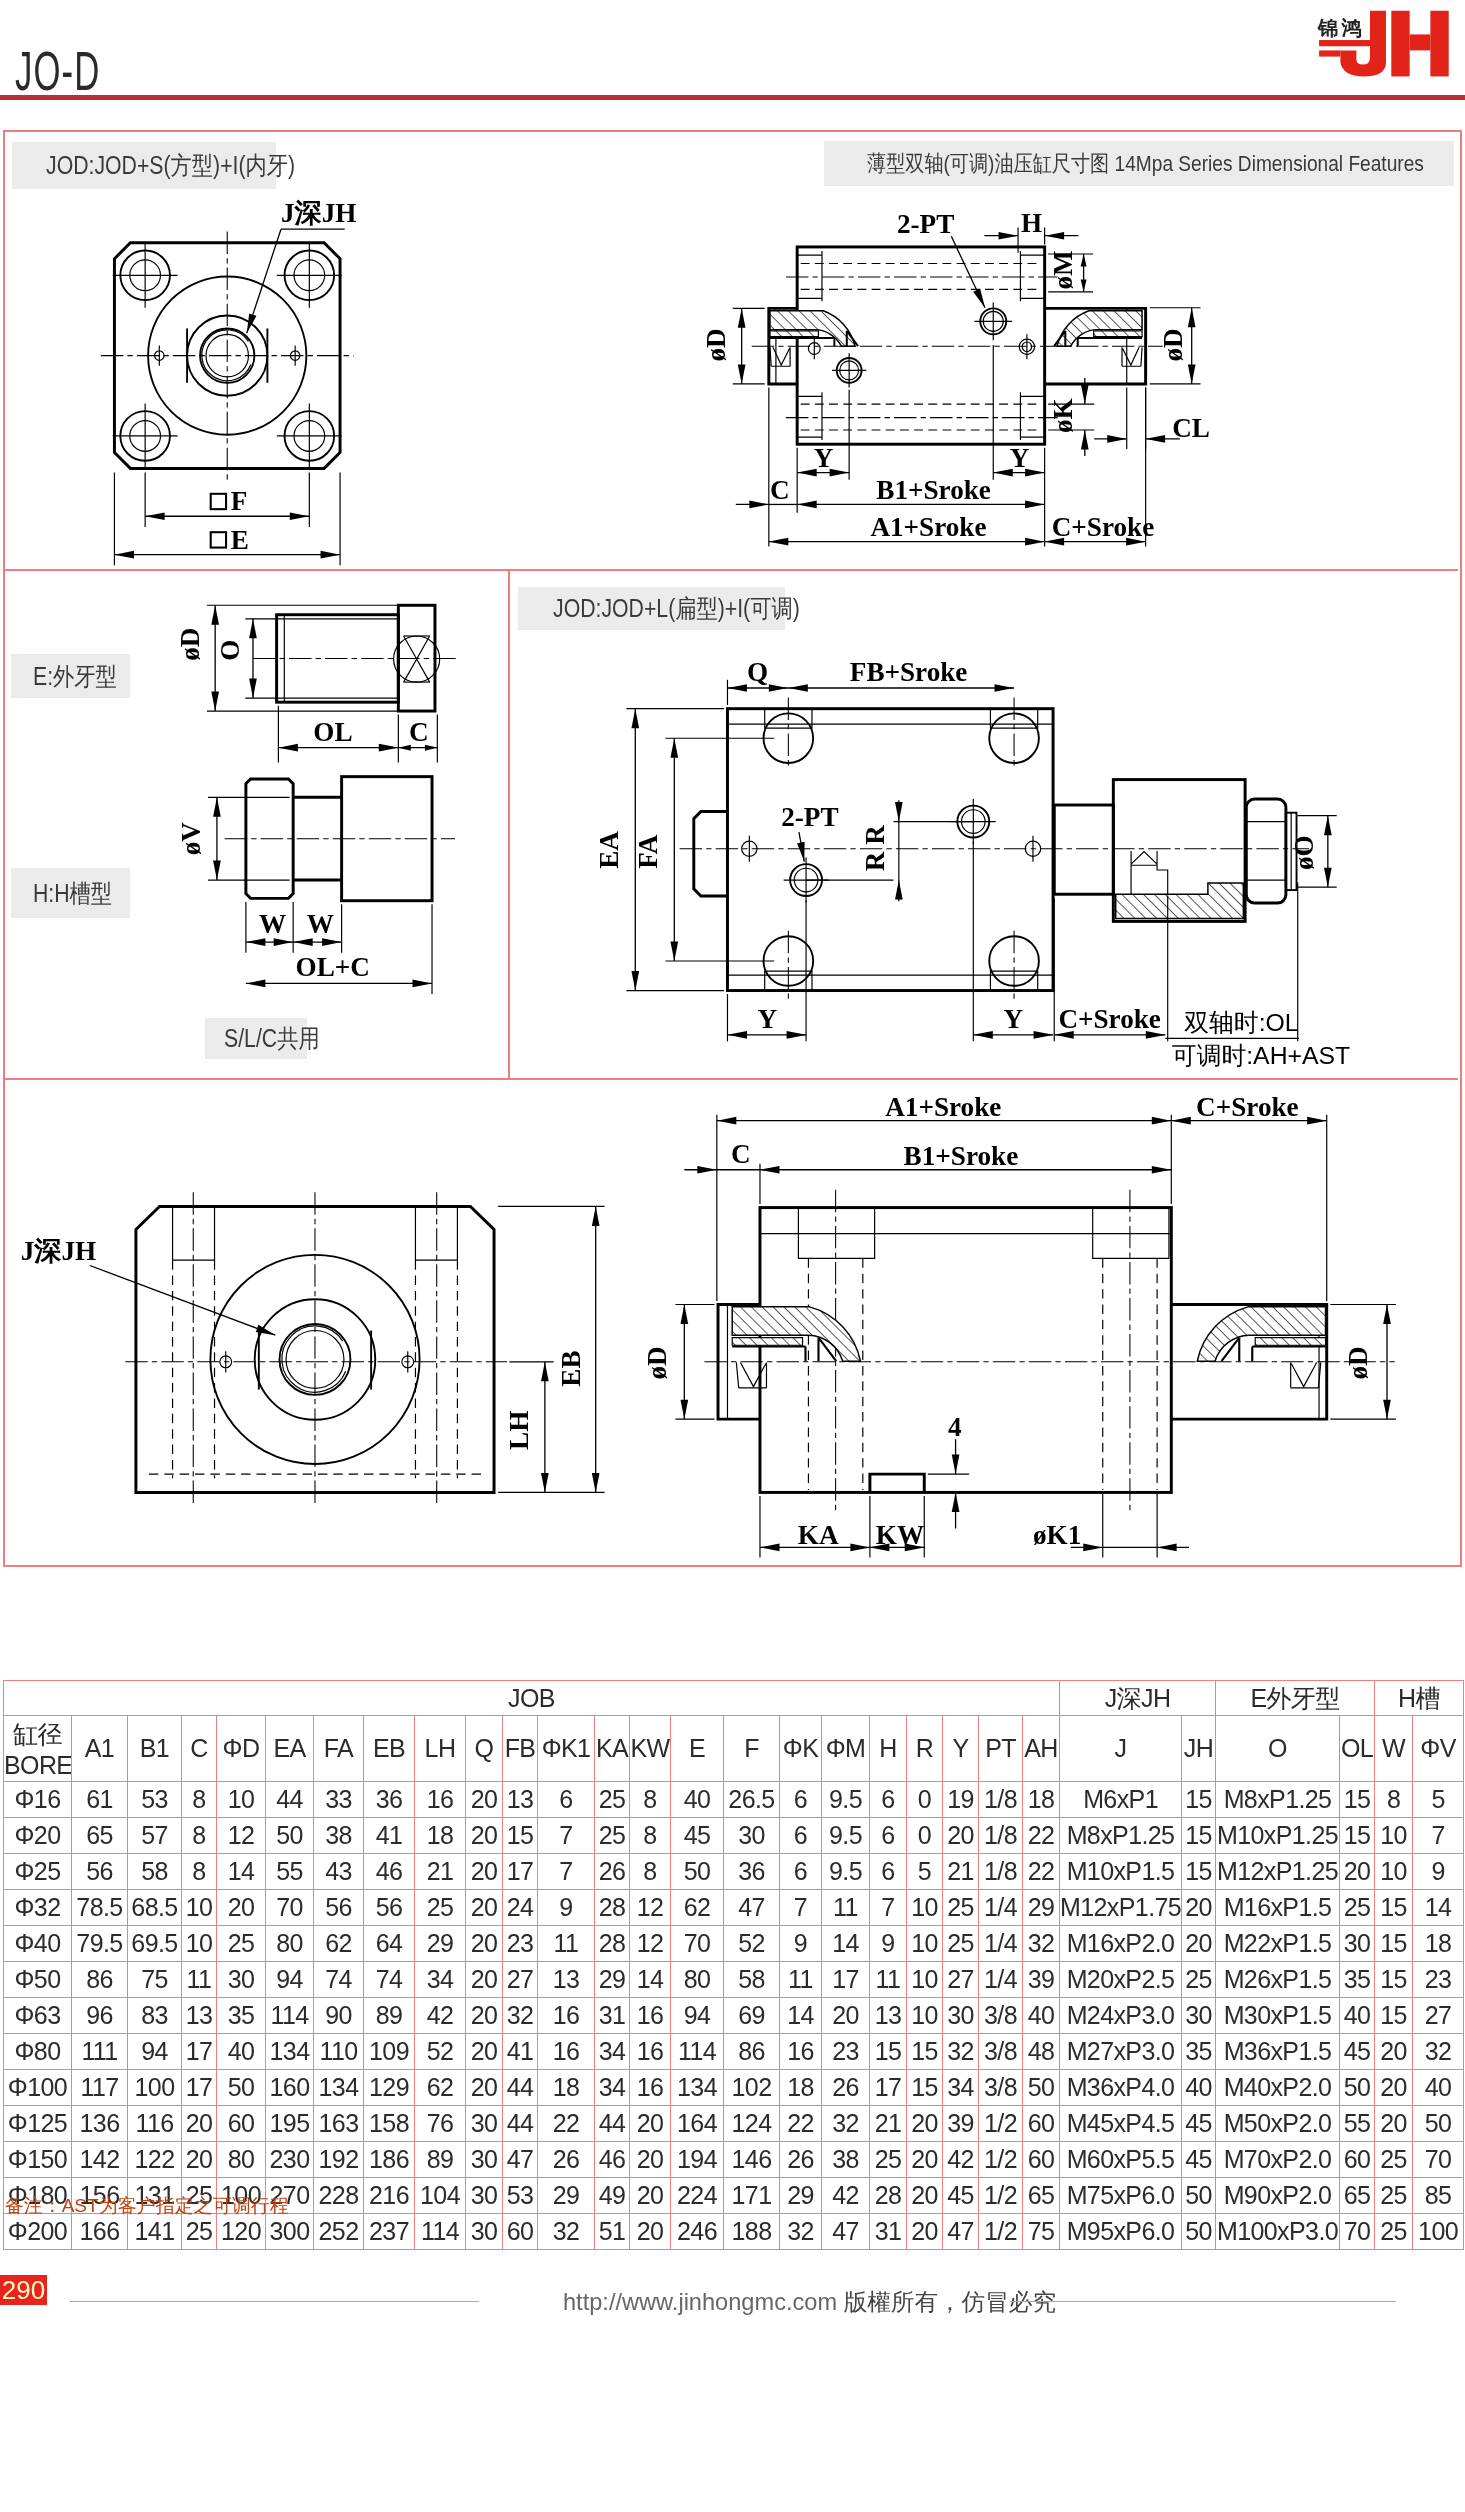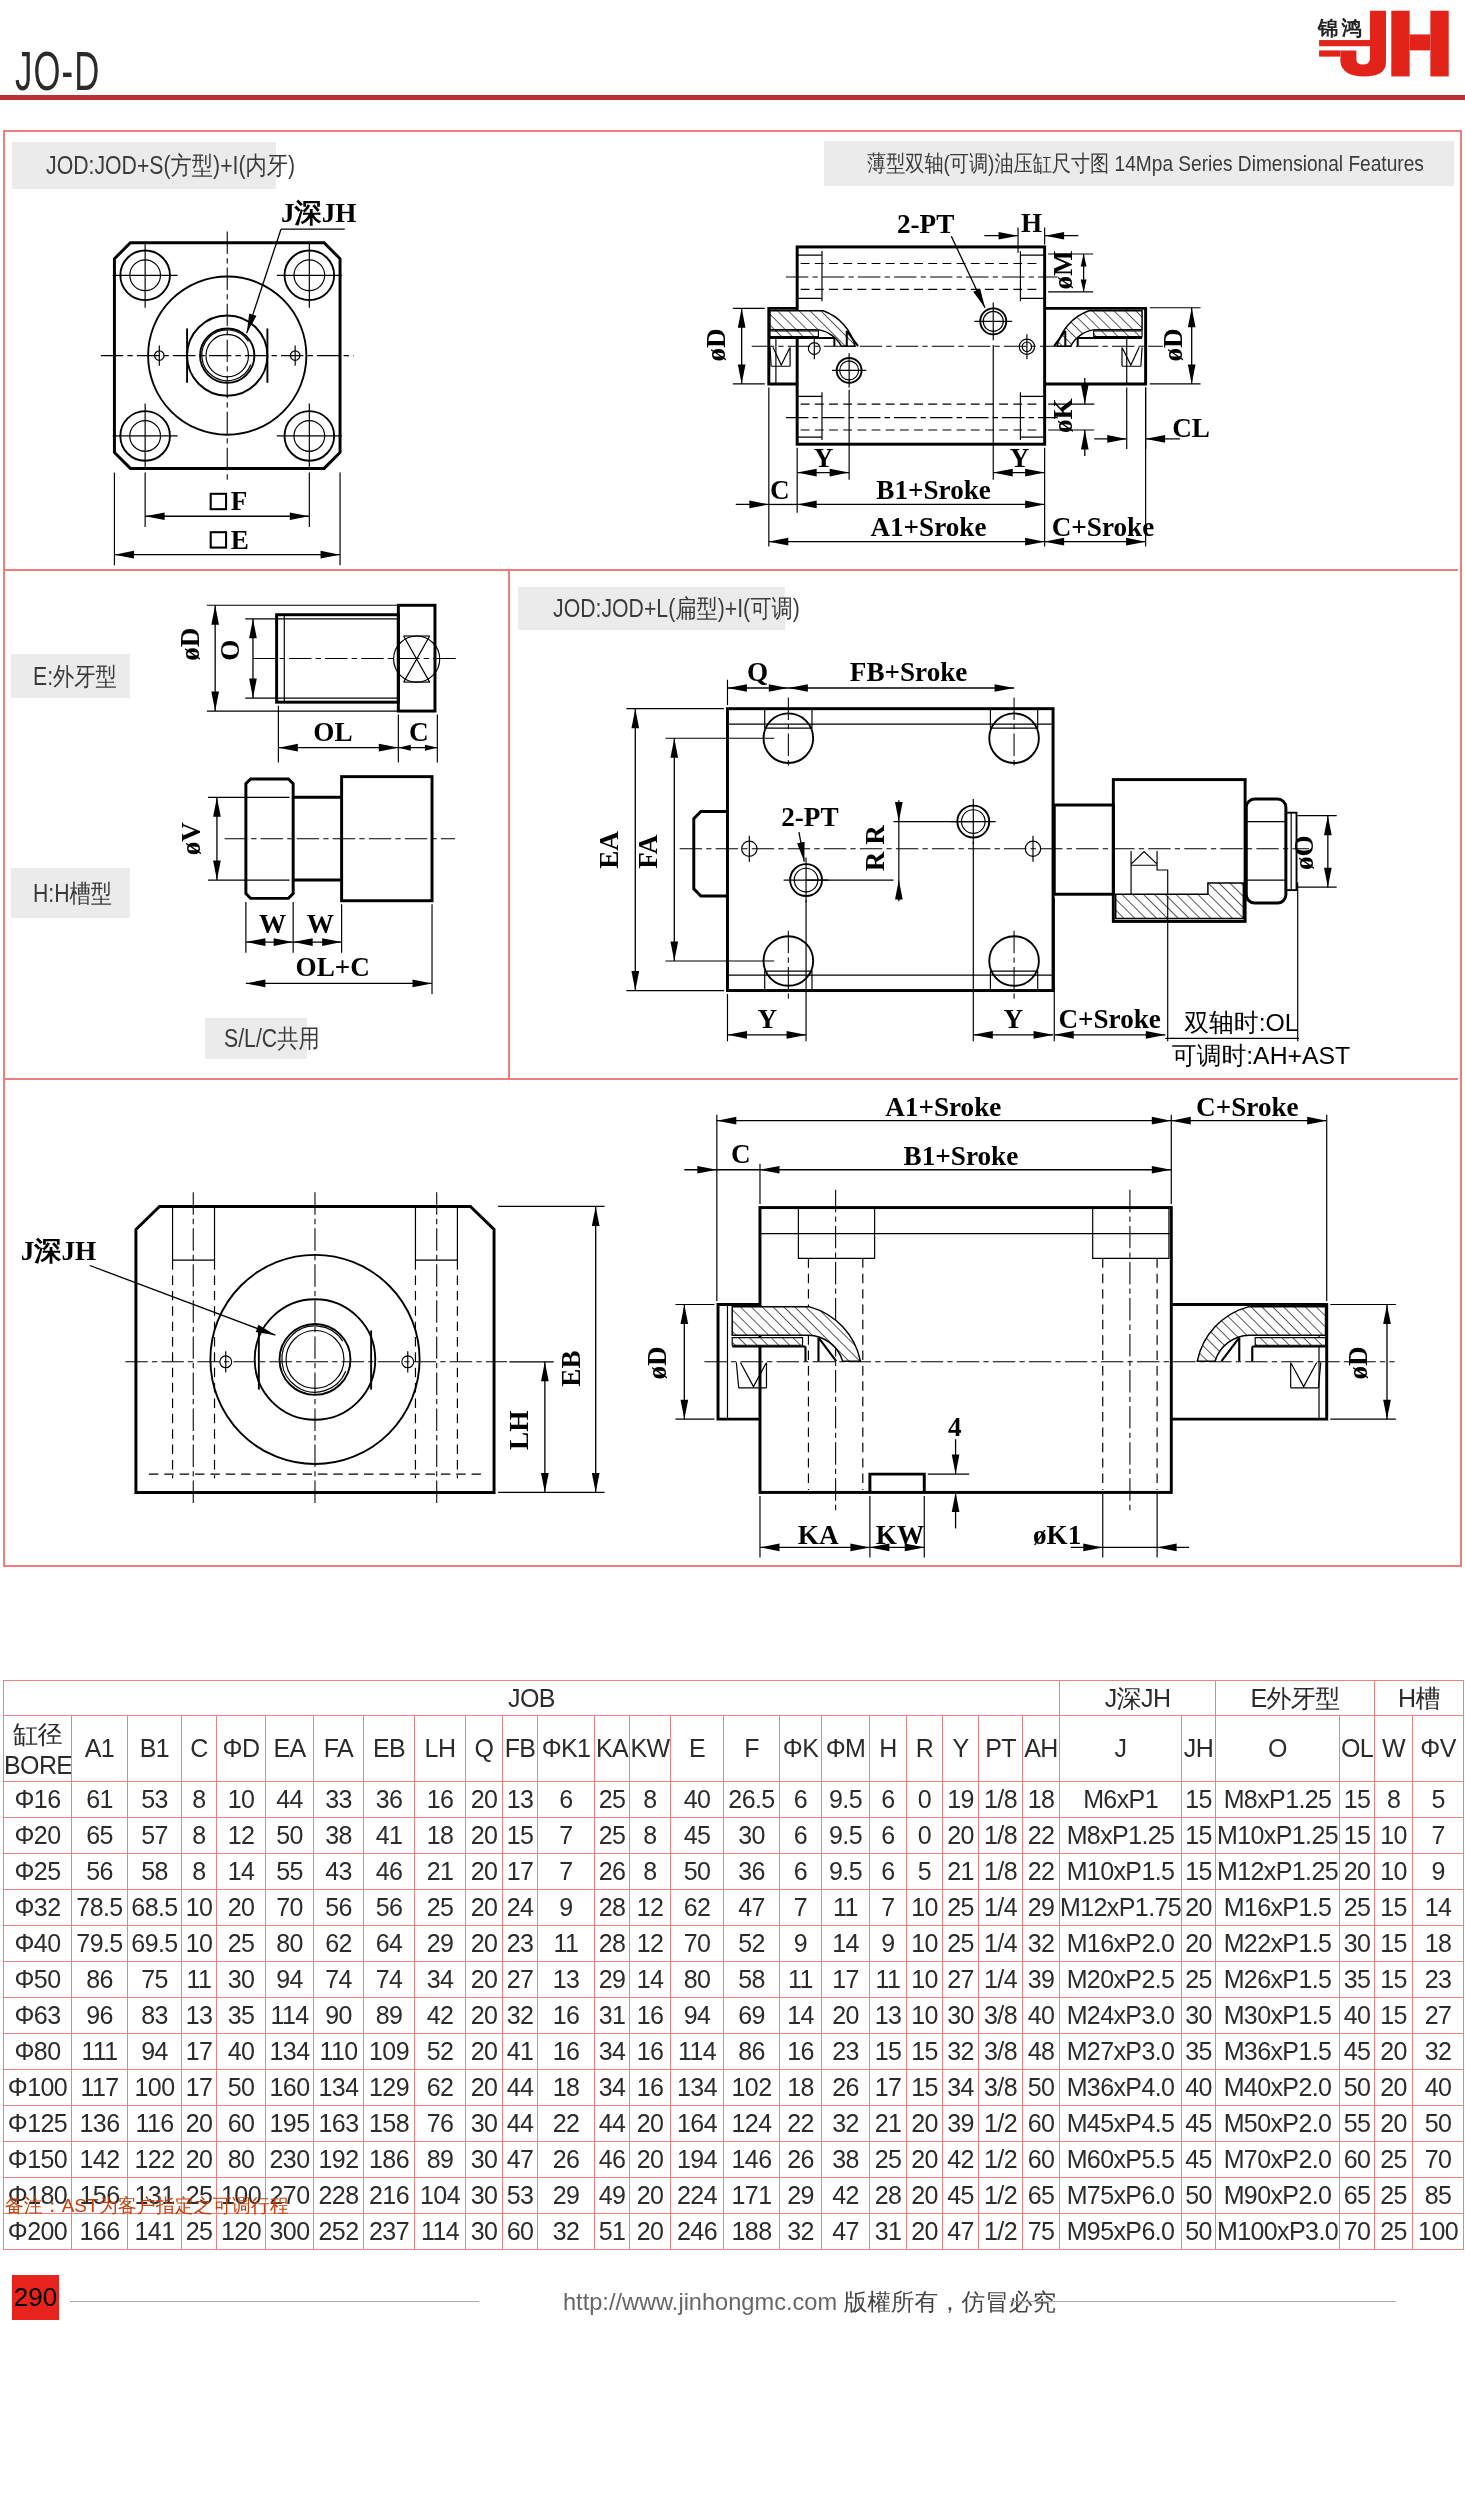--- a/index.html
+++ b/index.html
@@ -1194,20 +1194,20 @@
           <td>70</td>
           <td>25</td>
           <td>100</td>
         </tr>
 </tbody>
     </table>
 </div>
 
 <div class="abs" style="left:4.7px;top:2193px;font-size:19px;color:#c2410c;">备注：AST为客户指定之可调行程</div>
 
-<div class="abs" style="left:12px;top:2275px;width:47px;height:45px;background:#e8231d;color:#000000;font-size:26px;display:flex;align-items:center;justify-content:center;">290</div>
+<div class="abs" style="left:0;top:2275px;width:47px;height:30px;background:#e8231d;color:#fef9c3;font-size:26px;display:flex;align-items:center;justify-content:center;">290</div>
 
 <div class="abs" style="left:70px;top:2301px;width:409px;height:1.2px;background:#a9a9a9;"></div>
 
 <div class="abs" style="left:563px;top:2286px;font-size:23.6px;color:#666;">http://www.jinhongmc.com <span style="color:#444;">版權所有，仿冒必究</span></div>
 
 <div class="abs" style="left:1010px;top:2301px;width:386px;height:1.2px;background:#a9a9a9;"></div>
 
 
 </body></html>

